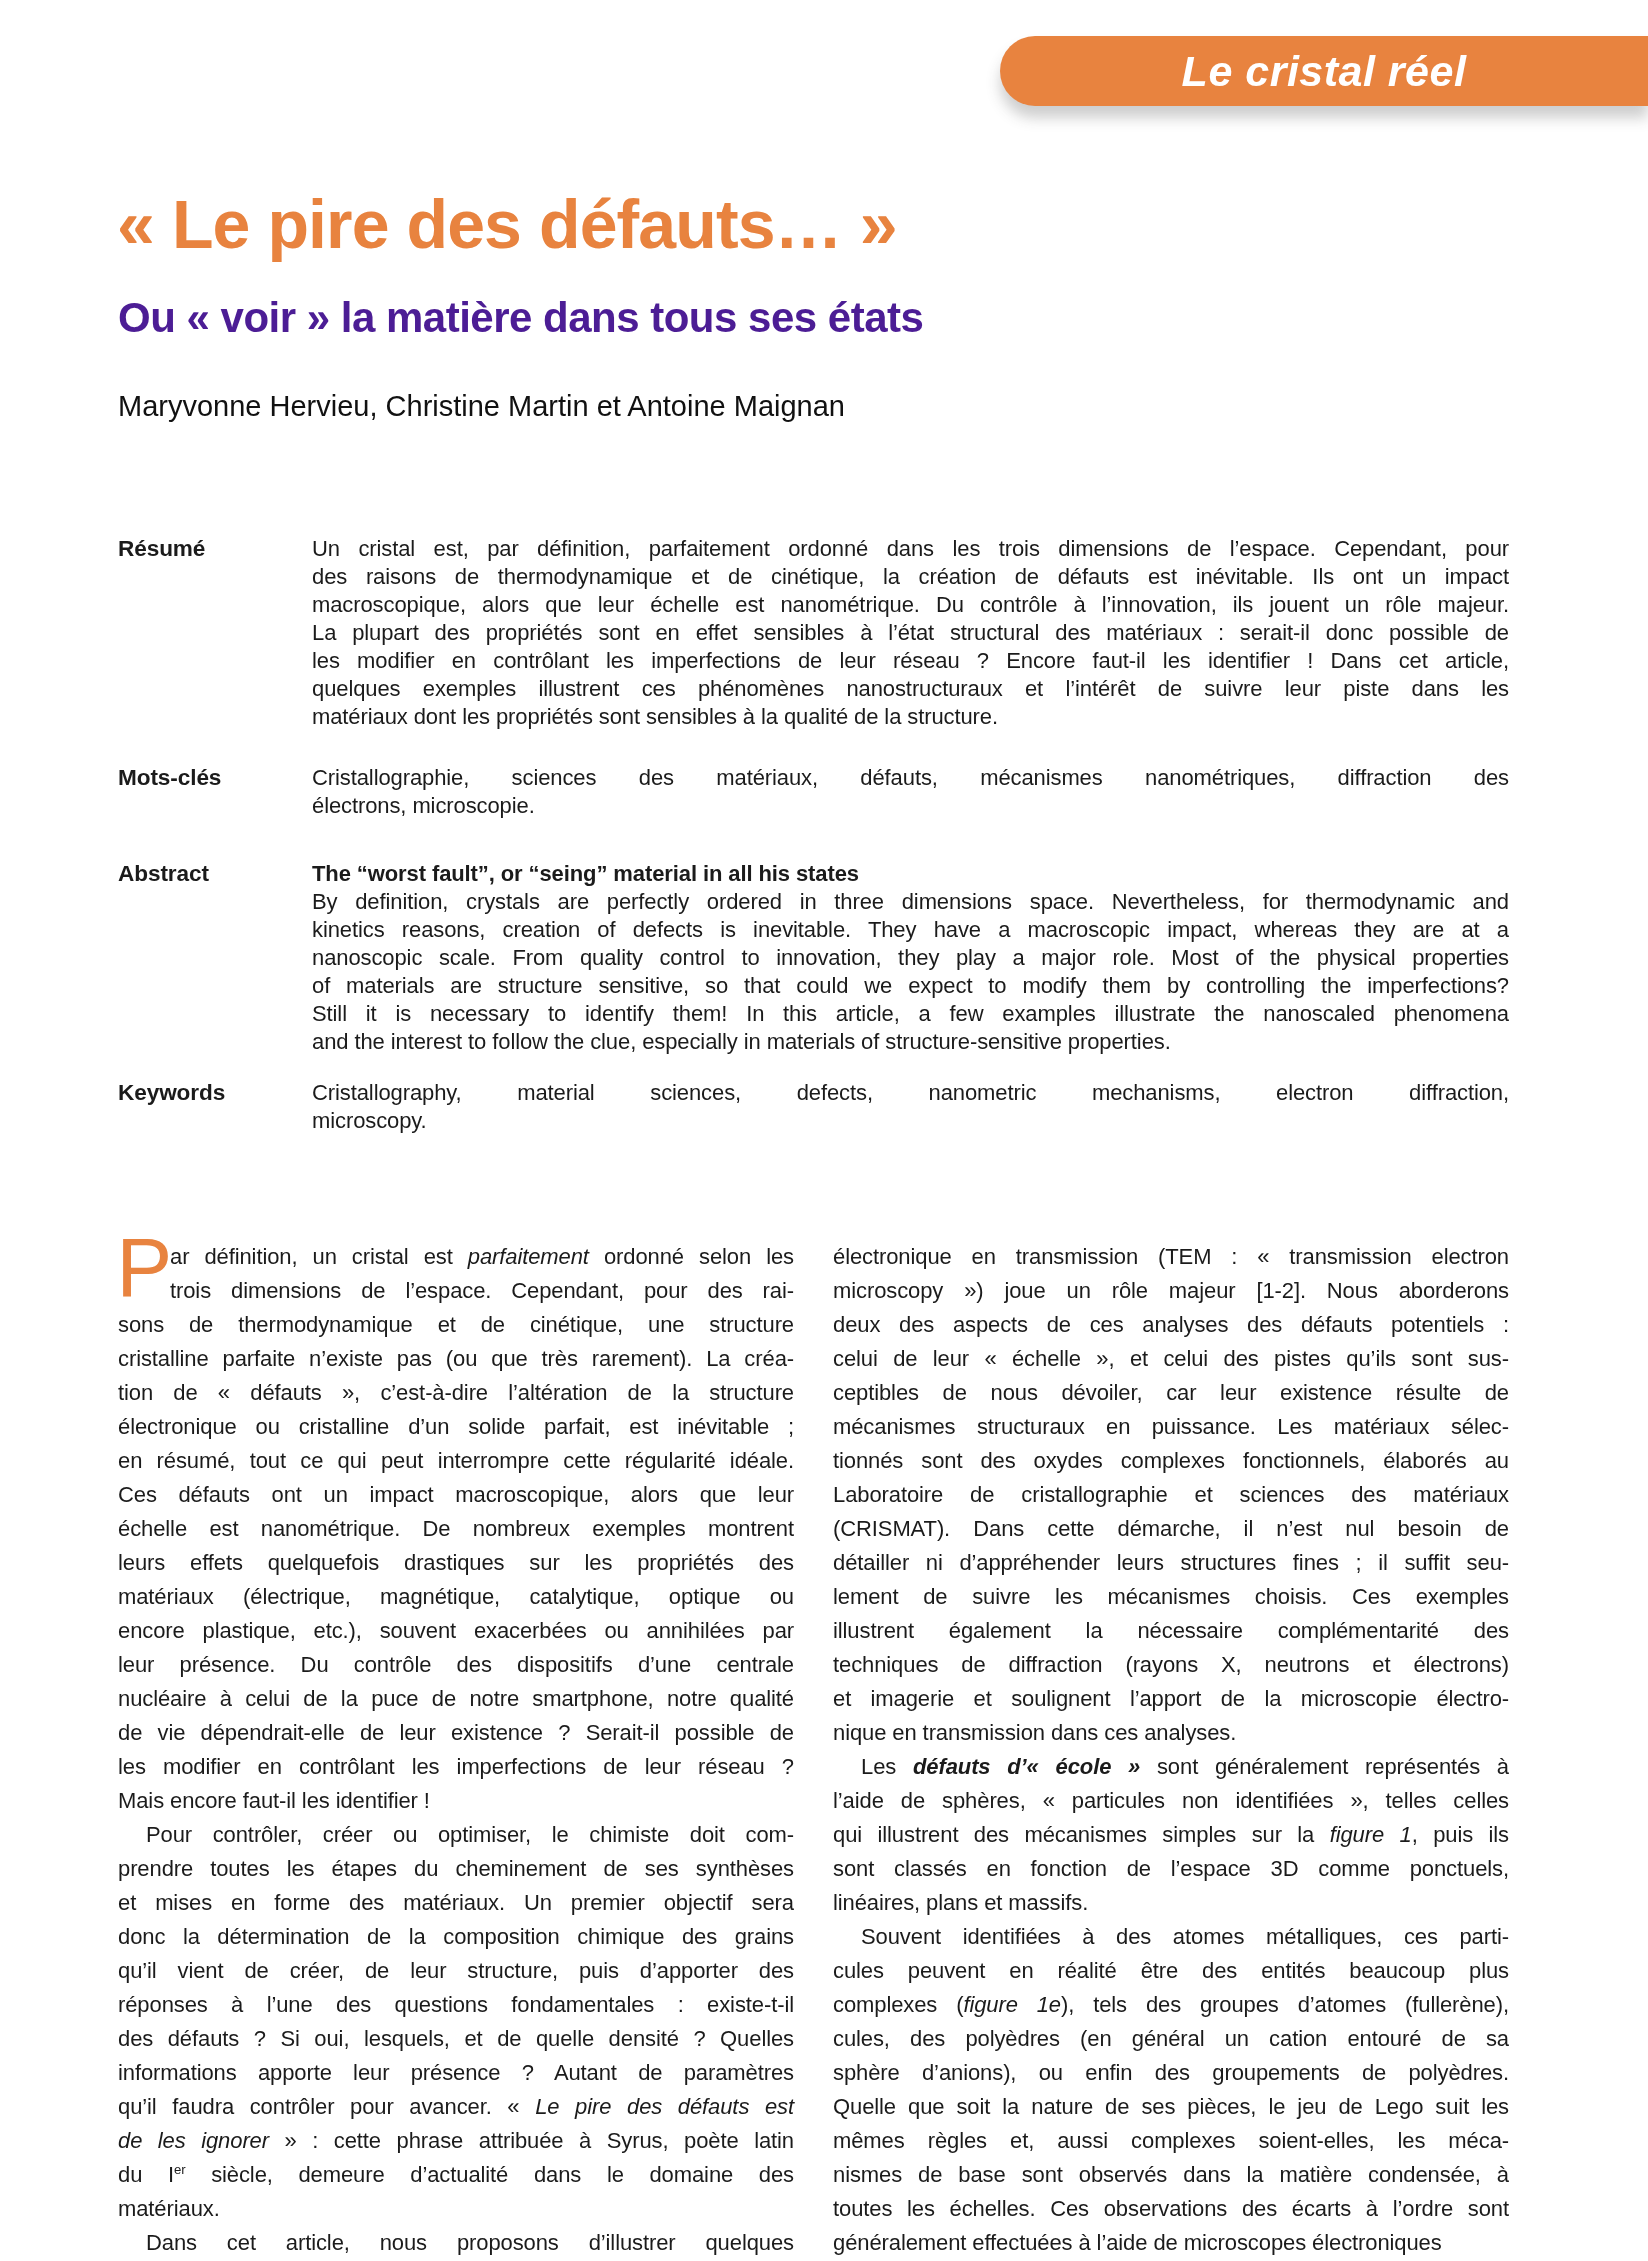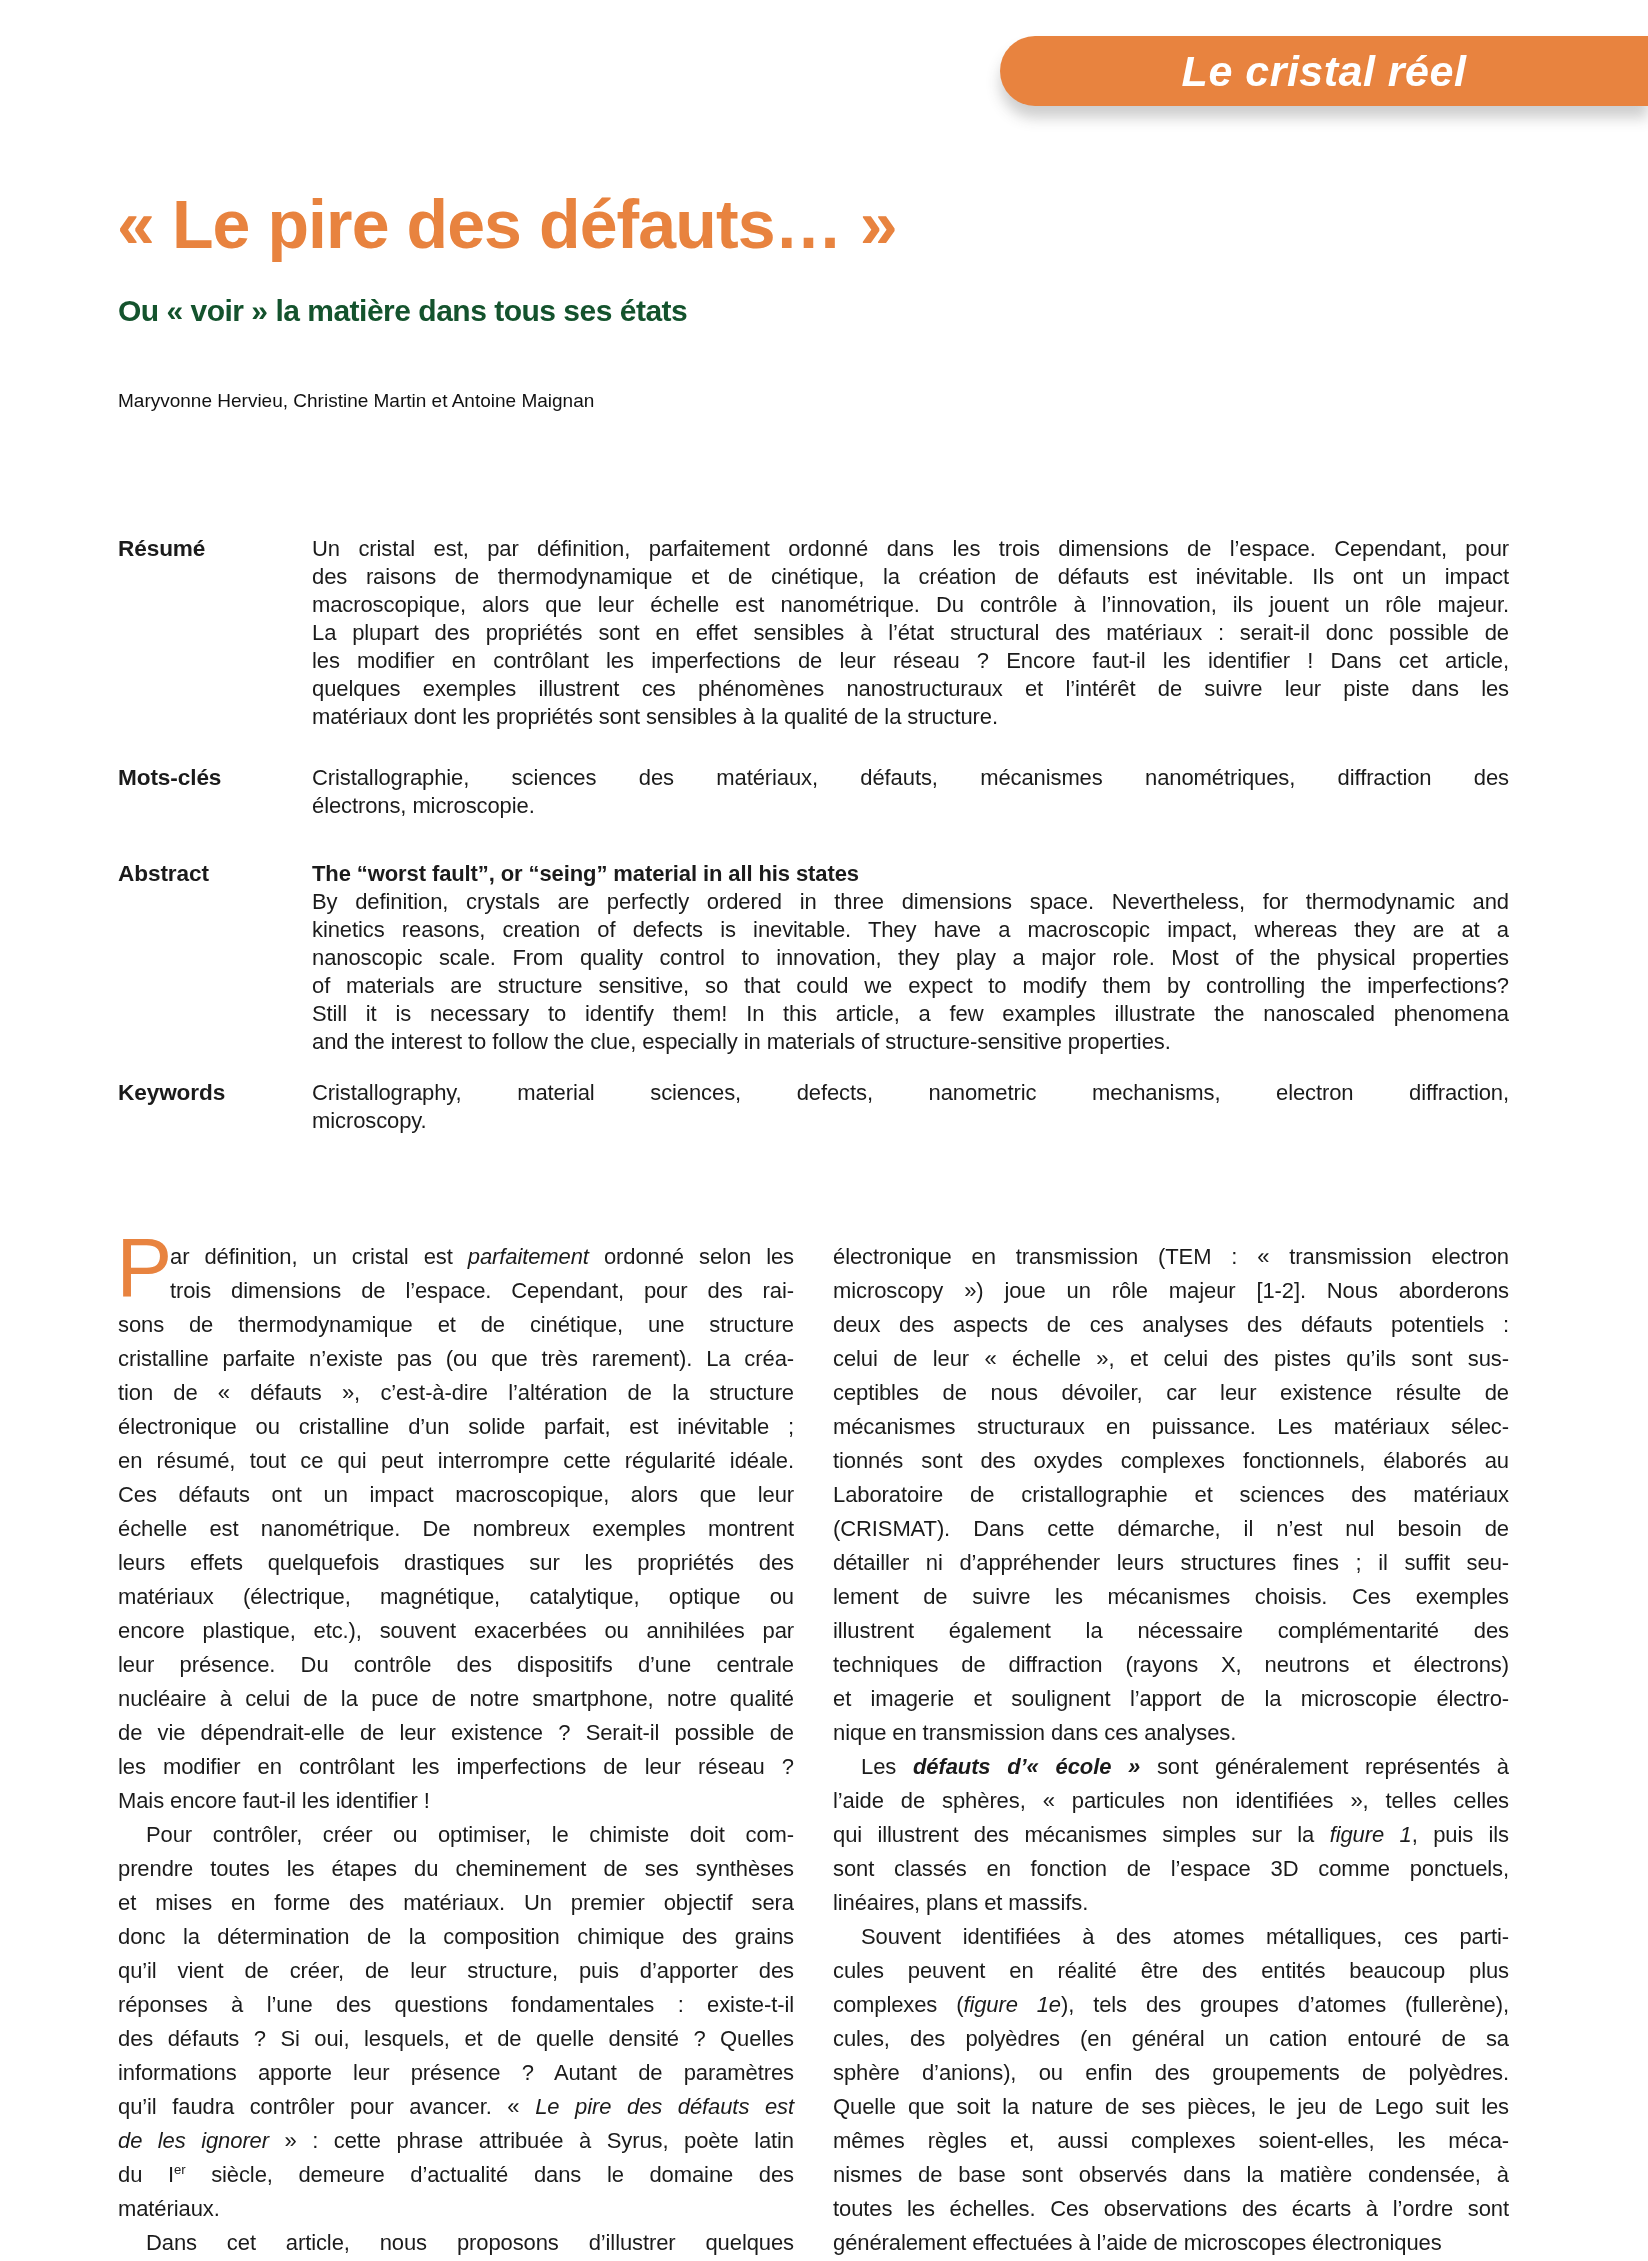--- a/index.html
+++ b/index.html
@@ -23,25 +23,25 @@
   .banner span{
     color:#fff;font-style:italic;font-weight:bold;font-size:43px;letter-spacing:0.5px;
   }
   
   .title{
     position:absolute;left:117px;top:185px;
     font-size:68px;font-weight:bold;color:var(--accent);letter-spacing:-0.9px;white-space:nowrap;
   }
   .subtitle{
     position:absolute;left:118px;top:294px;
-    font-size:30px;font-weight:bold;color:#14532d;letter-spacing:-0.5px;white-space:nowrap;
+    font-size:42px;font-weight:bold;color:#4c1d95;letter-spacing:-0.5px;white-space:nowrap;
   }
   .authors{
     position:absolute;left:118px;top:390px;
-    font-size:19px;color:#111;white-space:nowrap;
+    font-size:29px;color:#111;white-space:nowrap;
   }
   
   .meta{
     position:absolute;left:118px;top:535px;width:1391px;
     font-size:22px;line-height:28px;letter-spacing:-0.1px;
   }
   .meta-row{display:flex;}
   .meta-row:nth-child(2){margin-top:33px;}
   .meta-row:nth-child(3){margin-top:40px;}
   .meta-row:nth-child(4){margin-top:22.6px;}

